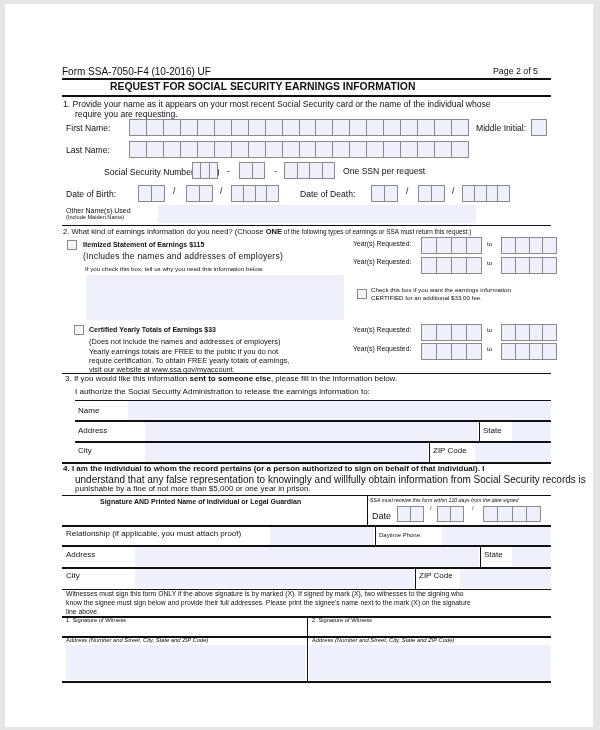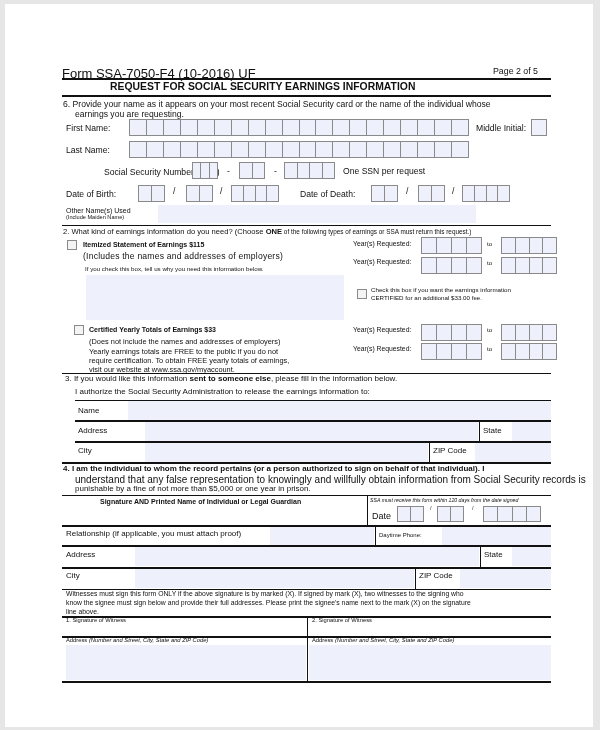--- a/index.html
+++ b/index.html
@@ -21,28 +21,28 @@
     .i { font-style: italic; }
     .sm { font-size: 6.2px; }
     .xs { font-size: 5.6px; }
     u { text-decoration: underline; }
   </style>
 </head>
 <body>
 
 <div class="page">
 
-  <div class="t" style="left:57px;top:63px;font-size:13px;">Form SSA-7050-F4 (10-2016) UF</div>
+  <div class="t" style="left:57px;top:63px;font-size:10px;">Form SSA-7050-F4 (10-2016) UF</div>
   <div class="t" style="left:488px;top:63px;font-size:8.8px;">Page 2 of 5</div>
   <div class="hline thick" style="left:57px;top:74px;width:489px;"></div>
   <div class="t b" style="left:105px;top:78px;font-size:10.4px;">REQUEST FOR SOCIAL SECURITY EARNINGS INFORMATION</div>
   <div class="hline thick" style="left:57px;top:91px;width:489px;"></div>
 
-  <div class="t" style="left:58px;top:96px;">6. Provide your name as it appears on your most recent Social Security card or the name of the individual  whose</div>
-  <div class="t" style="left:70px;top:106px;">earnings you are requesting.</div>
+  <div class="t" style="left:58px;top:96px;">1. Provide your name as it appears on your most recent Social Security card or the name of the individual  whose</div>
+  <div class="t" style="left:70px;top:106px;">require you are requesting.</div>
 
   <div class="t" style="left:61px;top:120px;">First Name:</div>
   <div class="boxrow" style="left:124px;top:115px;width:340px;height:17px;">
     <span></span>
       <span></span>
       <span></span>
       <span></span>
       <span></span>
       <span></span>
       <span></span>

